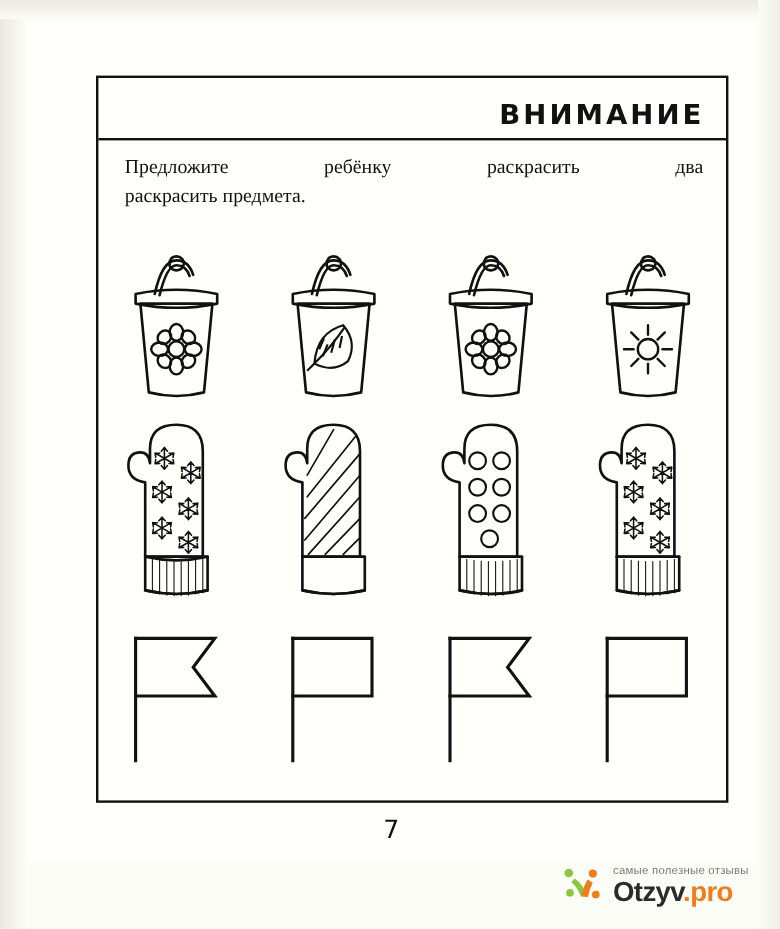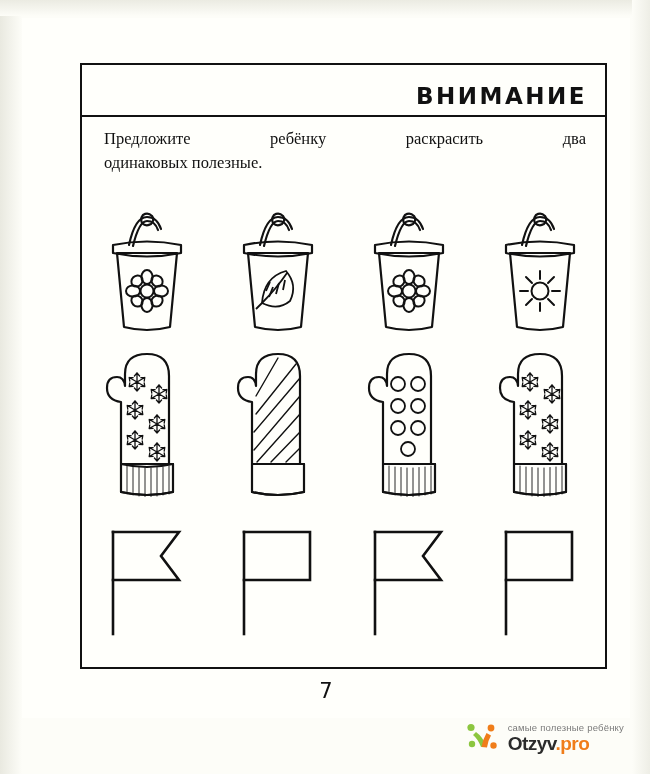--- a/index.html
+++ b/index.html
@@ -150,21 +150,21 @@
     line-height: 1;
   }
   .wm-tagline {
     font-size: 9.5px;
     color: #7b7b7b;
     letter-spacing: .2px;
     margin-bottom: 2px;
     font-family: "Liberation Sans", sans-serif;
   }
   .wm-brand {
-    font-size: 19px;
+    font-size: 23px;
     font-weight: bold;
     letter-spacing: -0.5px;
     font-family: "Liberation Sans", sans-serif;
   }
   .wm-brand .b1 { color: #2b2b2b; }
   .wm-brand .b2 { color: #f07d1a; }
   svg { display: block; }
 </style>
 </head>
 <body>
@@ -177,21 +177,21 @@
   <div class="sheet">
 
     <div class="frame">
 
       <div class="header">
         <div class="header-title">ВНИМАНИЕ</div>
       </div>
 
       <div class="instructions">
         <span class="instr-line1">Предложите ребёнку раскрасить два</span>
-        <span class="instr-line2">одинаковых полезные.</span>
+        <span class="instr-line2">раскрасить предмета.</span>
       </div>
 
       <div class="rows">
 
         <div class="row row-buckets">
 
           <div class="cell">
             <svg width="104" height="128" viewBox="0 0 104 128">
               <g fill="none" stroke="#111" stroke-width="2.2" stroke-linejoin="round" stroke-linecap="round">
                 <path d="M22 44 L29 118 Q52 124 75 118 L82 44 Z"></path>
@@ -441,19 +441,19 @@
           <path d="M14 14 q7 5 10 14 l-5 1 q-3 -8 -8 -12 Z"></path>
         </g>
         <g fill="#f07d1a">
           <circle cx="29" cy="10" r="3.4"></circle>
           <path d="M24.5 15 q-4 7 -5 14 l5.5 .6 q1 -7 4 -12 Z"></path>
           <circle cx="31.5" cy="27.5" r="3.2"></circle>
         </g>
       </svg>
     </div>
     <div class="wm-text-wrap">
-      <div class="wm-tagline">самые полезные ребёнку</div>
+      <div class="wm-tagline">самые полезные отзывы</div>
       <div class="wm-brand">
         <span class="b1">Otzyv</span><span class="b2">.pro</span>
       </div>
     </div>
   </div>
 </div>
 
 </body></html>

